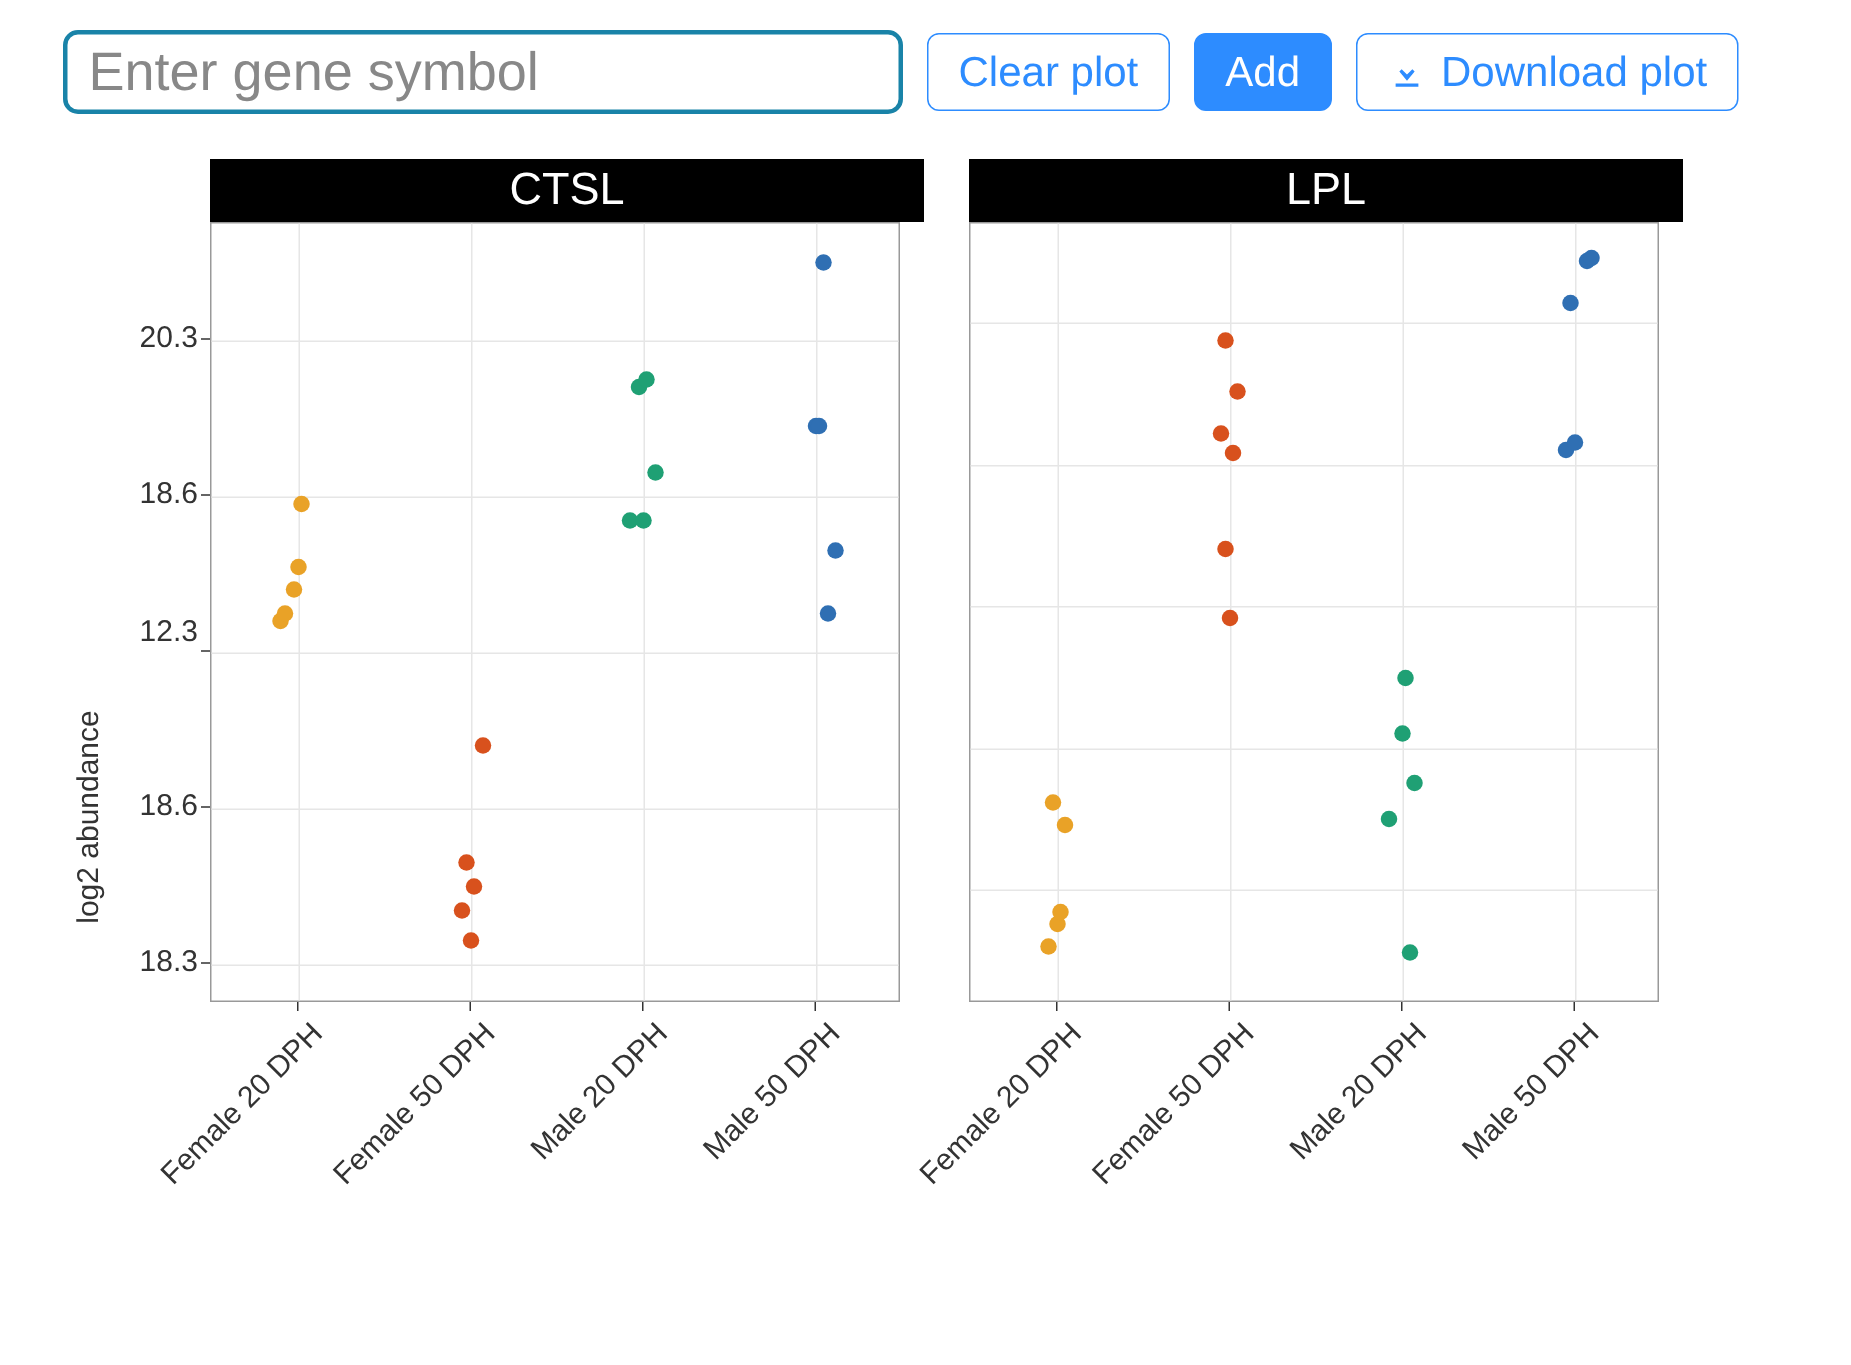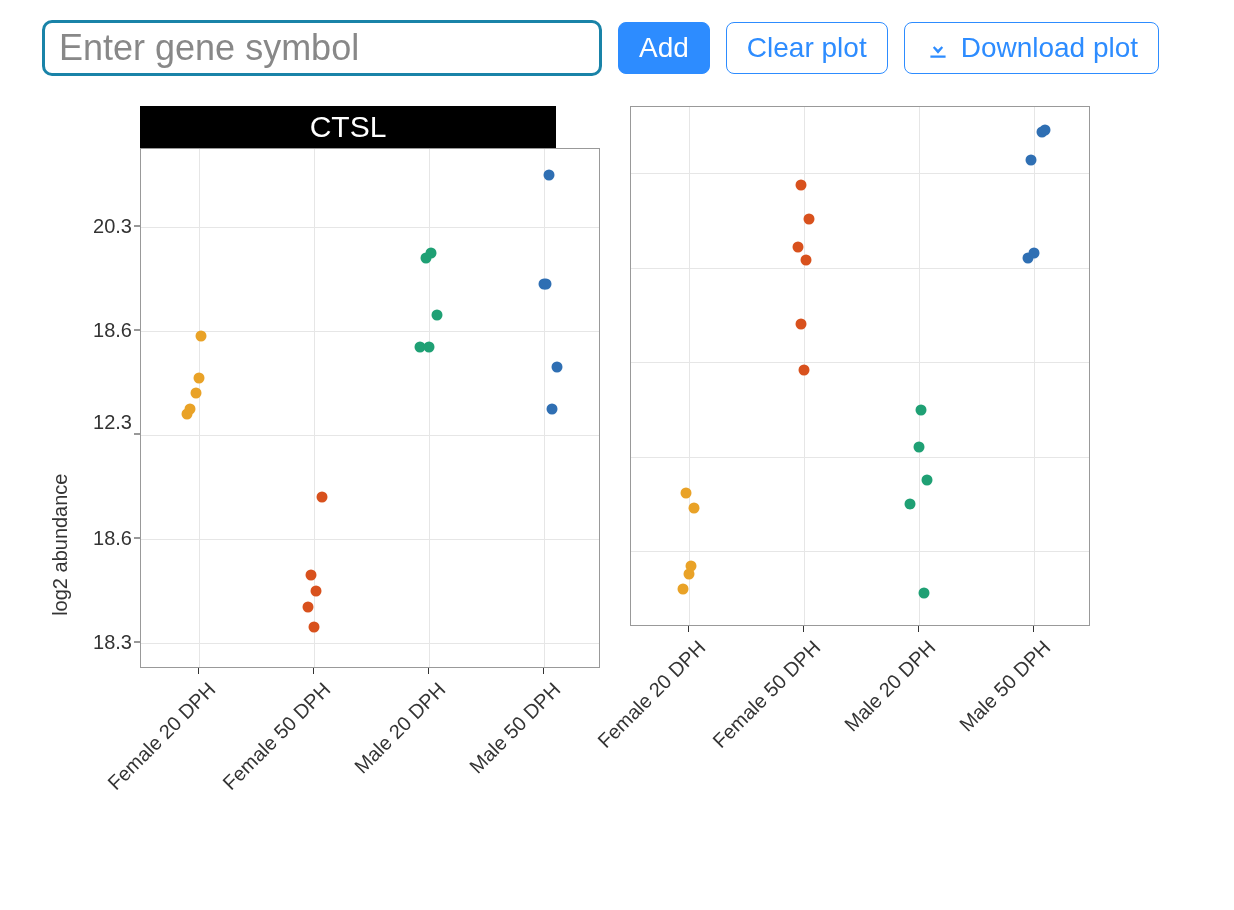--- a/index.html
+++ b/index.html
@@ -70,21 +70,21 @@
   }
   .facet {
     position: relative;
   }
   .facet-title {
     background: #000;
     color: #fff;
     text-align: center;
     font-size: 30px;
     padding: 4px 0;
-    width: 416px;
+    width: 476px;
     margin-left: 70px;
   }
   .plot-row { display: flex; }
   .yaxis {
     width: 70px;
     height: 520px;
     position: relative;
   }
   .yaxis .tick {
     position: absolute;
@@ -144,22 +144,22 @@
     text-align: right;
   }
   .hide-yaxis .yaxis { visibility: hidden; width: 0; }
   .hide-yaxis .facet-title, .hide-yaxis .xaxis { margin-left: 0; }
 </style>
 </head>
 <body>
 
 <div class="toolbar">
   <input class="gene-input" type="text" placeholder="Enter gene symbol" style="">
+  <button class="btn btn-outline">Clear plot</button>
   <button class="btn btn-primary">Add</button>
-  <button class="btn btn-outline">Clear plot</button>
   <button class="btn btn-outline">
     <span class="dl-icon">
       <svg viewBox="0 0 24 24" fill="#2d8cff">
           <path d="M12 3v10.586l3.293-3.293 1.414 1.414L12 17.414l-4.707-5.707 1.414-1.414L12 13.586V3h0zM5 19h14v2H5z"></path>
         </svg>
     </span>
     <span>Download plot</span>
   </button>
 </div>
 
@@ -217,20 +217,21 @@
         <div class="xlabel" style="left: 63.5px; transform: translateX(-100%) rotate(-45deg);">Female 20 DPH</div>
         <div class="xtickmark" style="left: 172.5px;"></div>
         <div class="xlabel" style="left: 178.5px; transform: translateX(-100%) rotate(-45deg);">Female 50 DPH</div>
         <div class="xtickmark" style="left: 287.5px;"></div>
         <div class="xlabel" style="left: 293.5px; transform: translateX(-100%) rotate(-45deg);">Male 20 DPH</div>
         <div class="xtickmark" style="left: 402.5px;"></div>
         <div class="xlabel" style="left: 408.5px; transform: translateX(-100%) rotate(-45deg);">Male 50 DPH</div>
       </div>
     </div>
     <div class="facet hide-yaxis">
+      <div class="facet-title">LPL</div>
       <div class="plot-row">
         <div class="yaxis"></div>
         <div class="panel">
           <div class="hline" style="top: 444.364px;"></div>
           <div class="hline" style="top: 349.818px;"></div>
           <div class="hline" style="top: 255.273px;"></div>
           <div class="hline" style="top: 160.727px;"></div>
           <div class="hline" style="top: 66.1818px;"></div>
           <div class="vline" style="left: 57.5px;"></div>
           <div class="vline" style="left: 172.5px;"></div>

